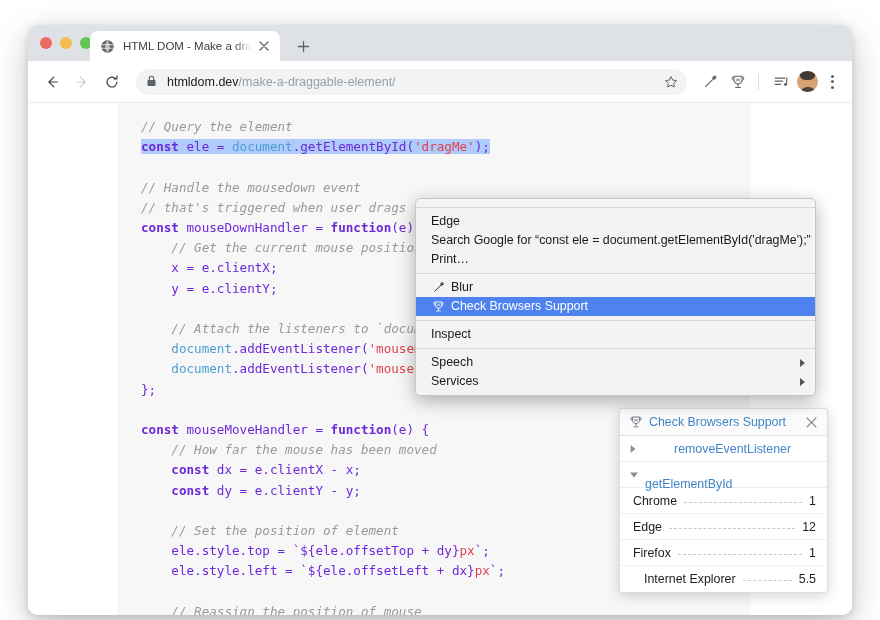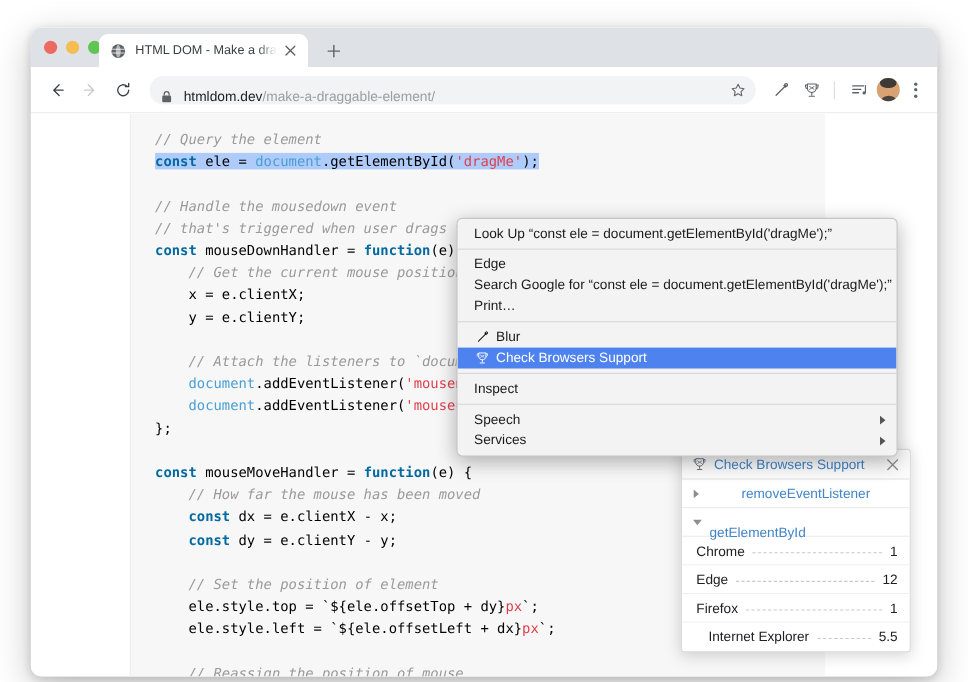--- a/index.html
+++ b/index.html
@@ -101,21 +101,21 @@
     color: #5f6368;
   }
   .nav-btn.disabled { color: #c8cbcf; }
 
   .omnibox {
     flex: 1 1 auto;
     height: 26px;
     margin: 0 8px 0 8px;
     background: #f1f3f4;
     border-radius: 13px;
-    display: flex; align-items: flex-end;
+    display: flex; align-items: center;
     padding: 0 10px;
     box-sizing: border-box;
     position: relative;
   }
   .lock-icon { width: 13px; height: 13px; margin-right: 8px; color: #5f6368; display:inline-flex; }
   .url-text { font-size: 12.5px; color: #9aa0a6; white-space: nowrap; }
   .url-text .host { color: #202124; }
   .star-btn {
     position: absolute; right: 6px; top: 3px;
     width: 20px; height: 20px;
@@ -180,24 +180,24 @@
   pre.code {
     margin: 0;
     padding: 0 16px 0 22px;
     font-family: "DejaVu Sans Mono", "Liberation Mono", monospace;
     font-size: 12.6px;
     line-height: 20.2px;
     color: #24292e;
     white-space: pre;
   }
   .c-com { color: #9a9a9a; font-style: italic; }
-  .c-kw  { color: #0369a1; font-weight: bold; }
+  .c-kw  { color: #6d28d9; font-weight: bold; }
   .c-obj { color: #4a9fd4; }
   .c-str { color: #e0414f; }
-  .c-plain { color: #000000; }
+  .c-plain { color: #6d28d9; }
   .sel { background: #aecbfa; }
 
   
   .ctx-menu {
     position: absolute;
     left: 387px; top: 95px;
     width: 399px;
     background: #f3f3f3;
     border: 1px solid #c6c6c6;
     border-radius: 5px;
@@ -494,23 +494,20 @@
             </div>
             <div class="bs-brow">
               <span class="bs-bname">Internet Explorer</span>
               <span class="bs-lead"></span>
               <span class="bs-ver">5.5</span>
             </div>
           </div>
       </div>
 
       <div class="ctx-menu" id="ctx-menu">
-          <div class="ctx-item">
-            <span>Look Up “const ele = document.getElementById('dragMe');”</span>
-          </div>
           <div class="ctx-sep"></div>
           <div class="ctx-item">
             <span>Edge</span>
           </div>
           <div class="ctx-item">
             <span>Search Google for “const ele = document.getElementById('dragMe');”</span>
           </div>
           <div class="ctx-item">
             <span>Print…</span>
           </div>

